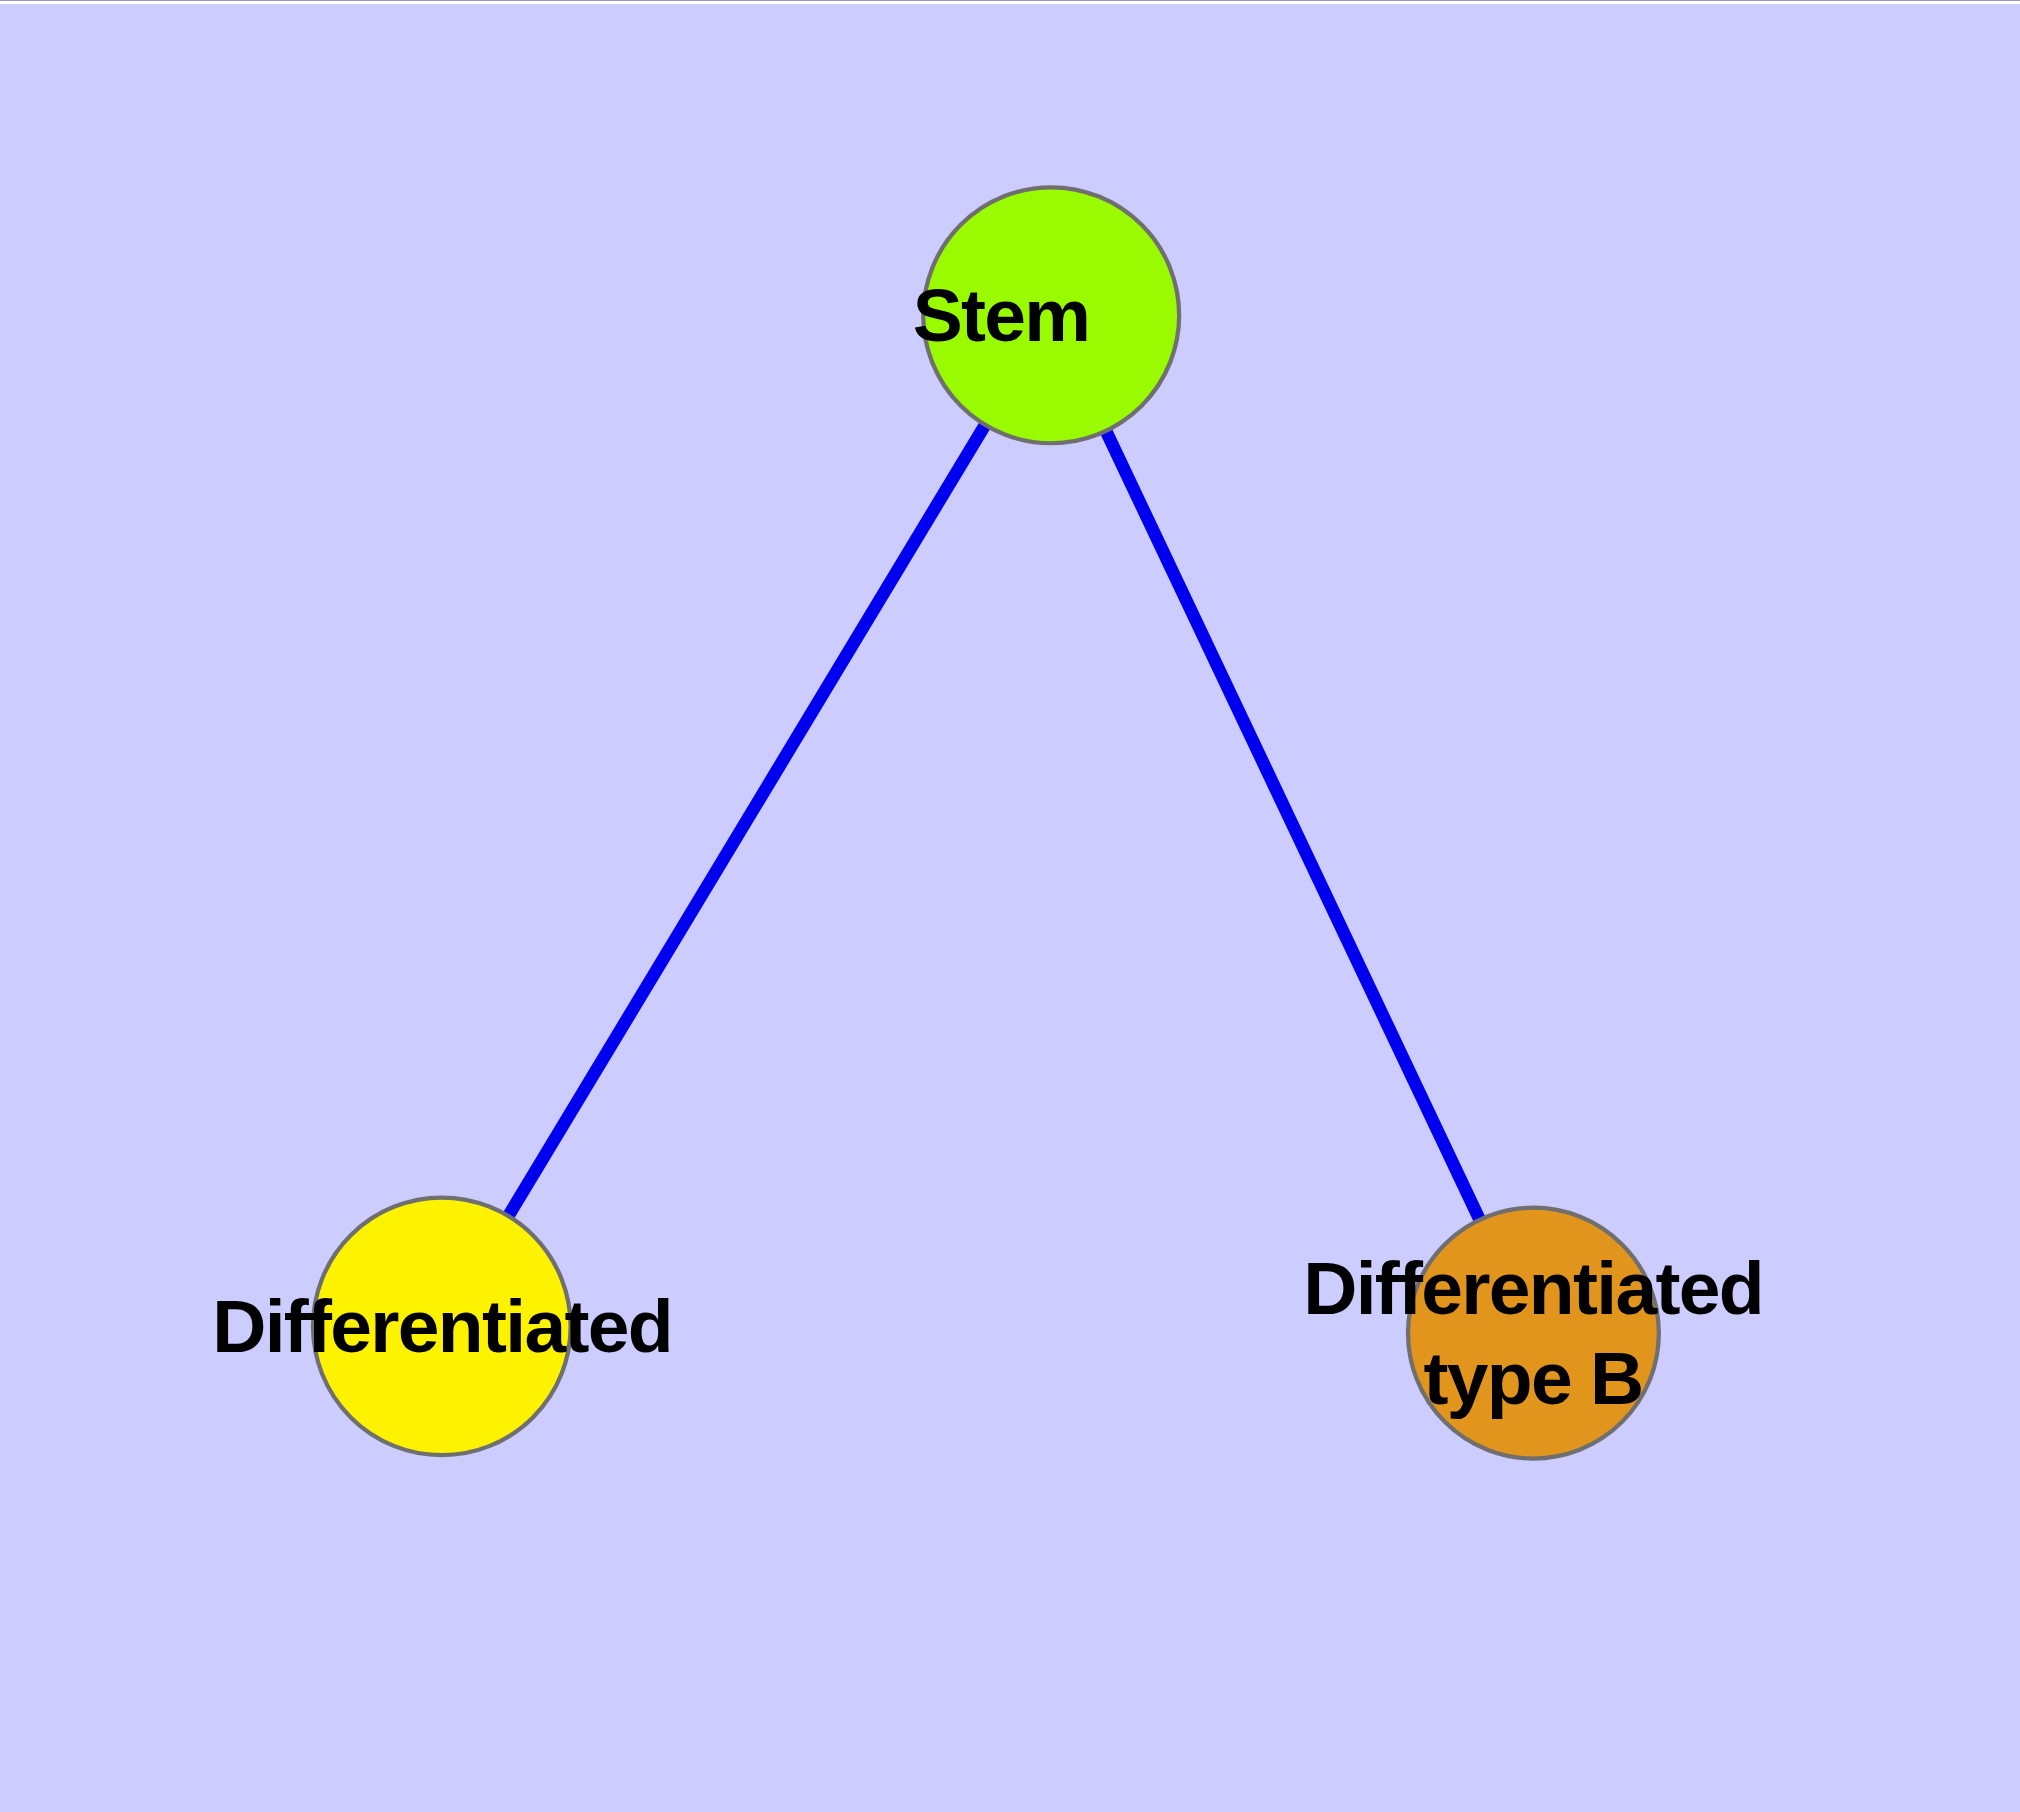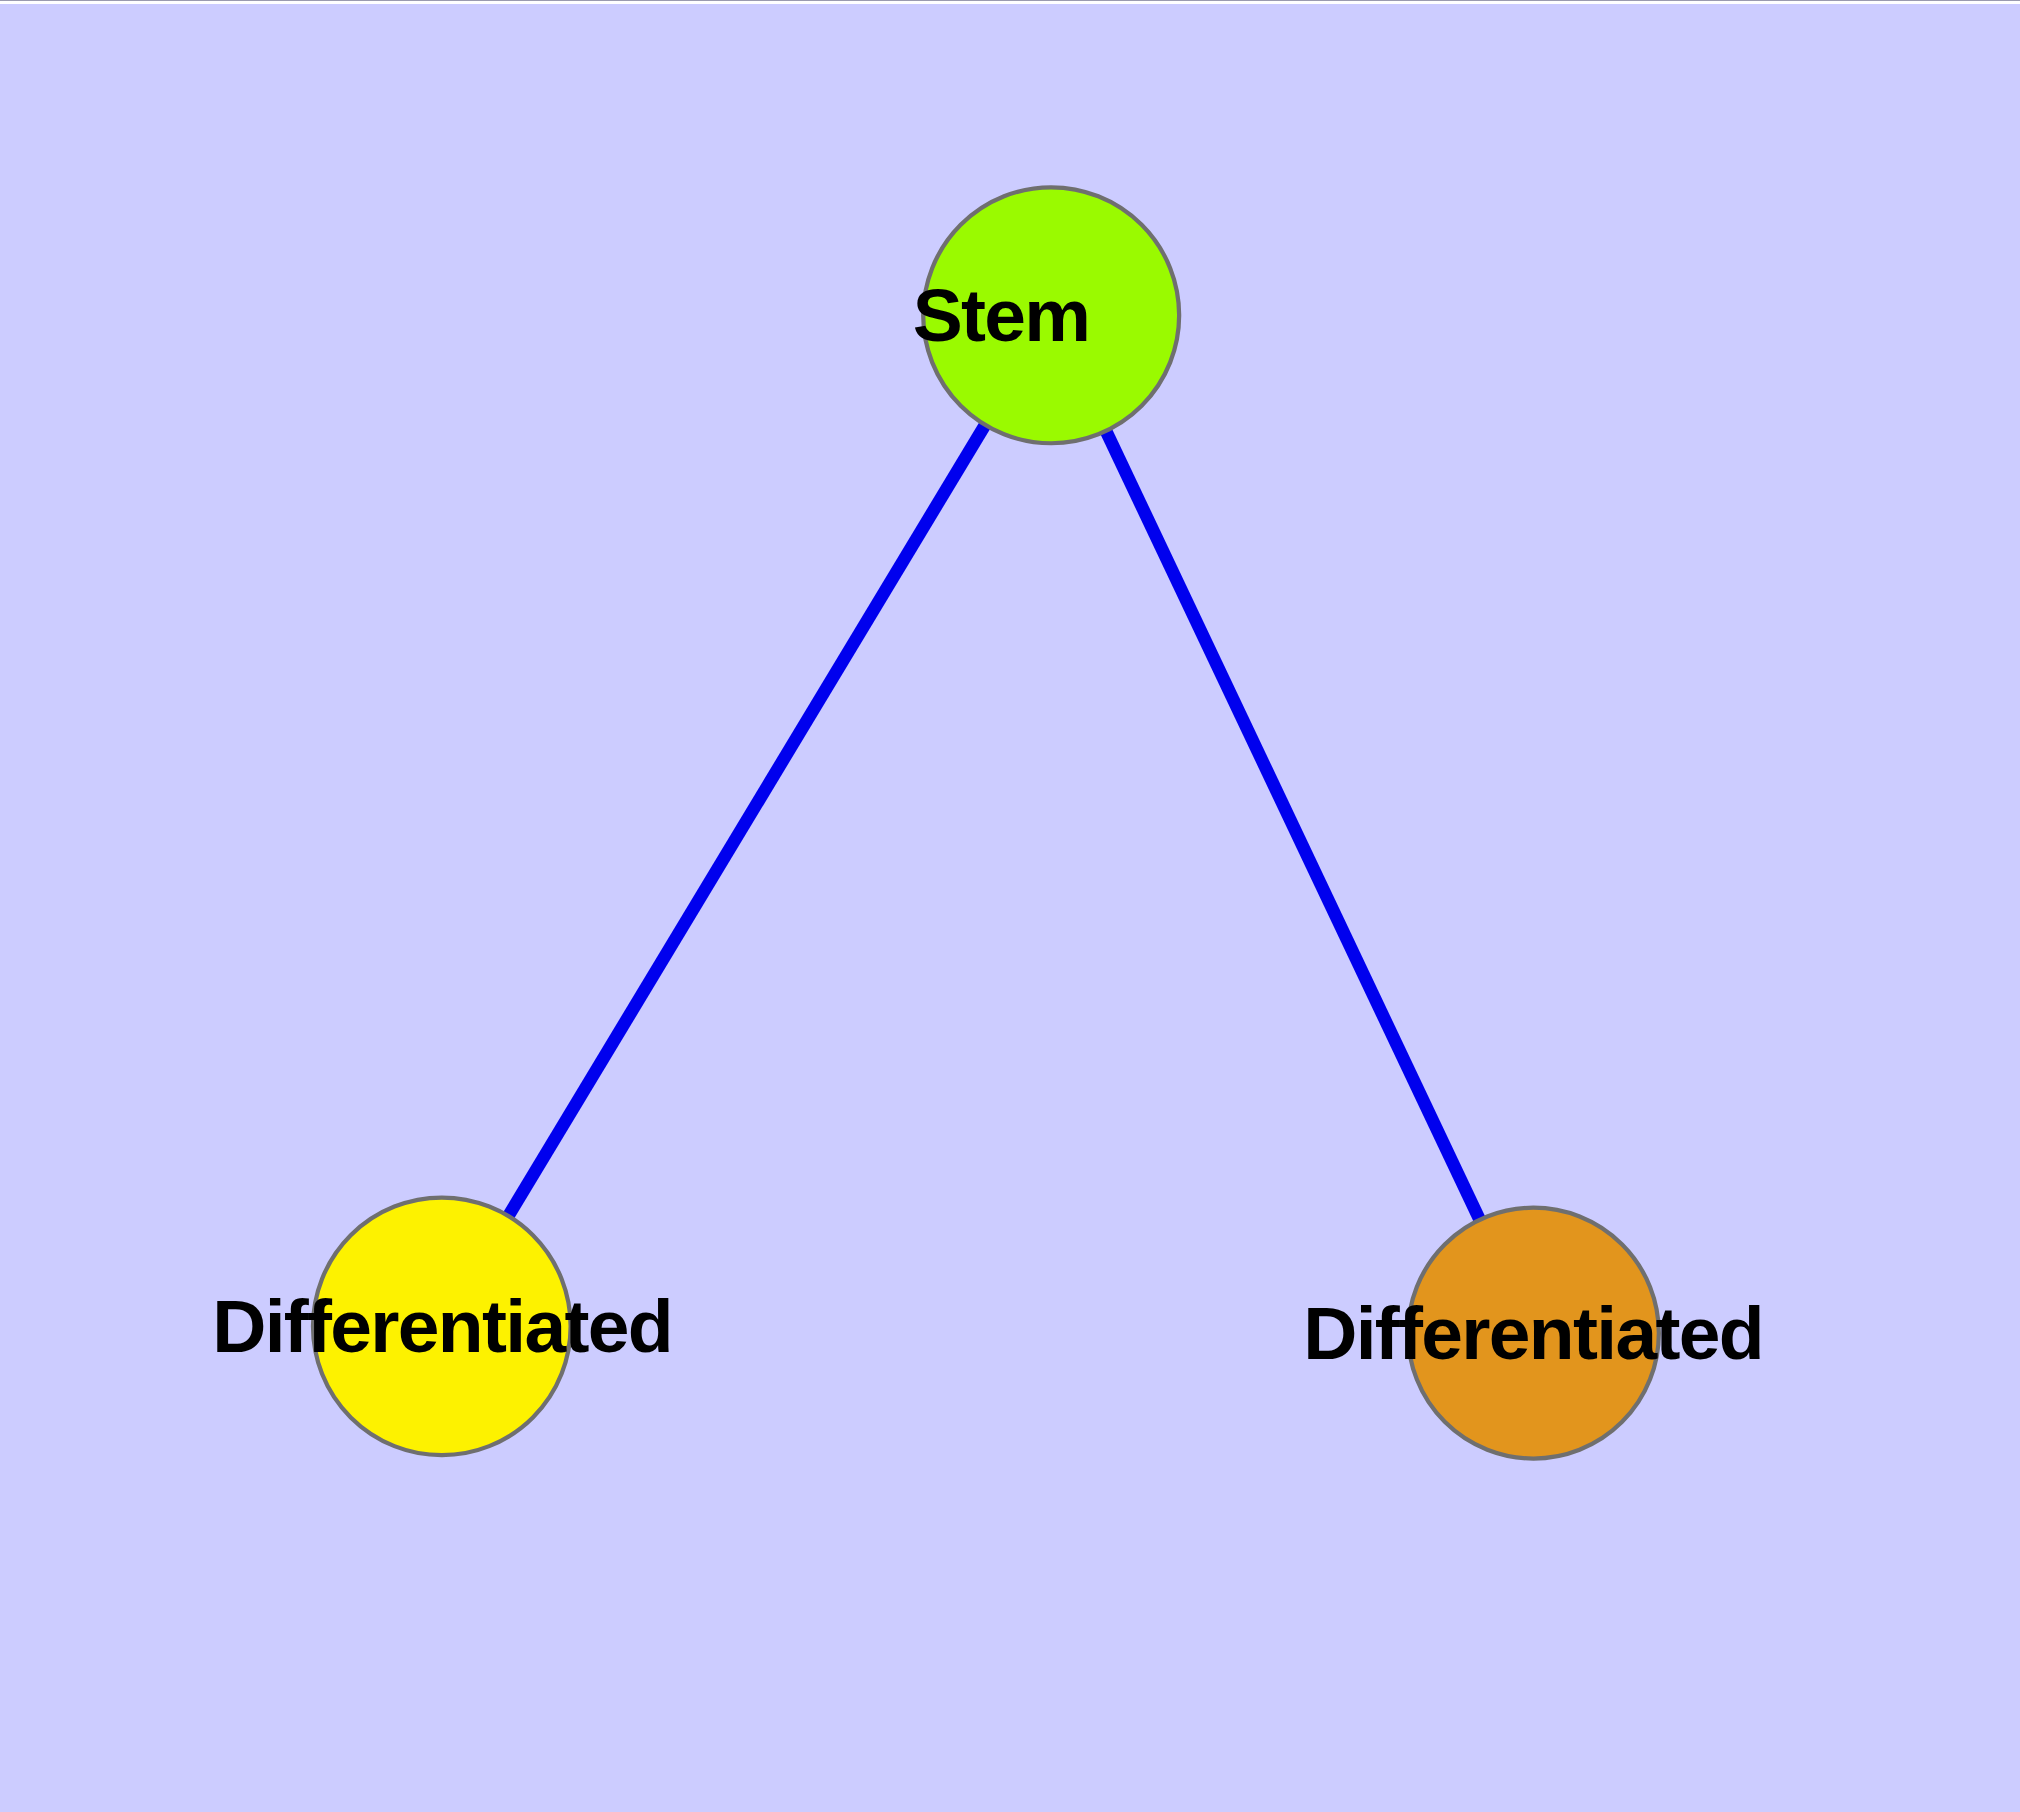--- a/index.html
+++ b/index.html
@@ -66,16 +66,17 @@
   <div class="node-label" id="label-stem">
     <div>Stem</div>
   </div>
 
   <div class="node-label" id="label-type-a">
     <div>Differentiated</div>
   </div>
 
   <div class="node-label" id="label-type-b">
     <div>Differentiated</div>
+    <div>type B</div>
   </div>
 
 </div>
 
 
 </body></html>

